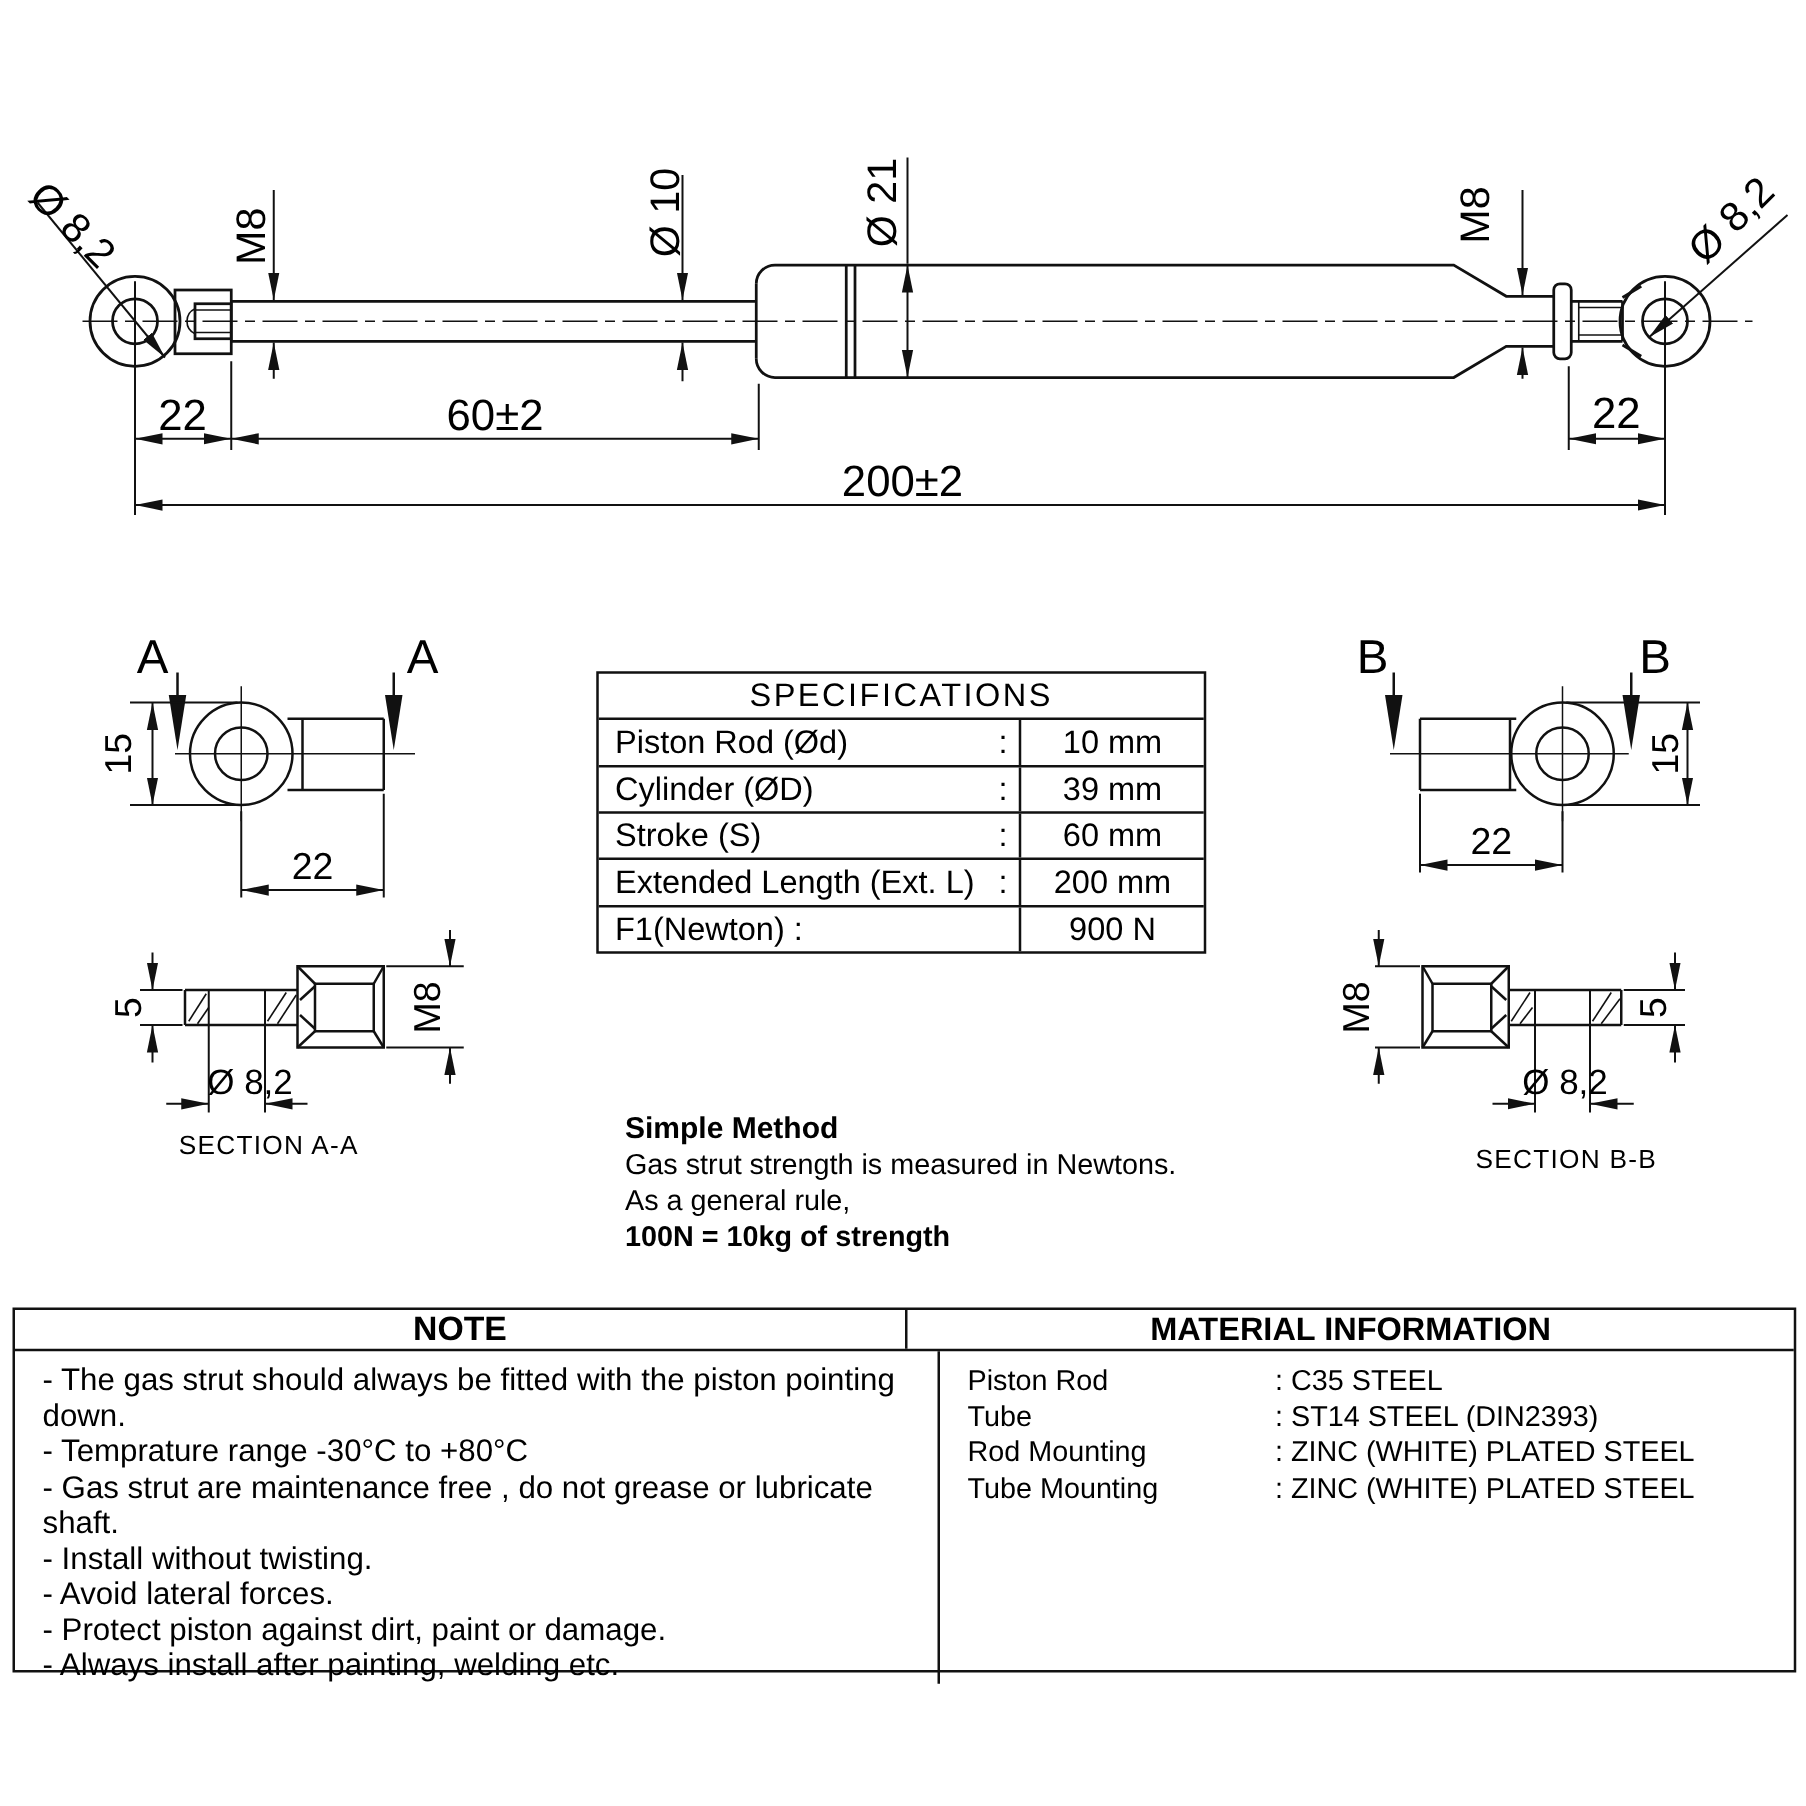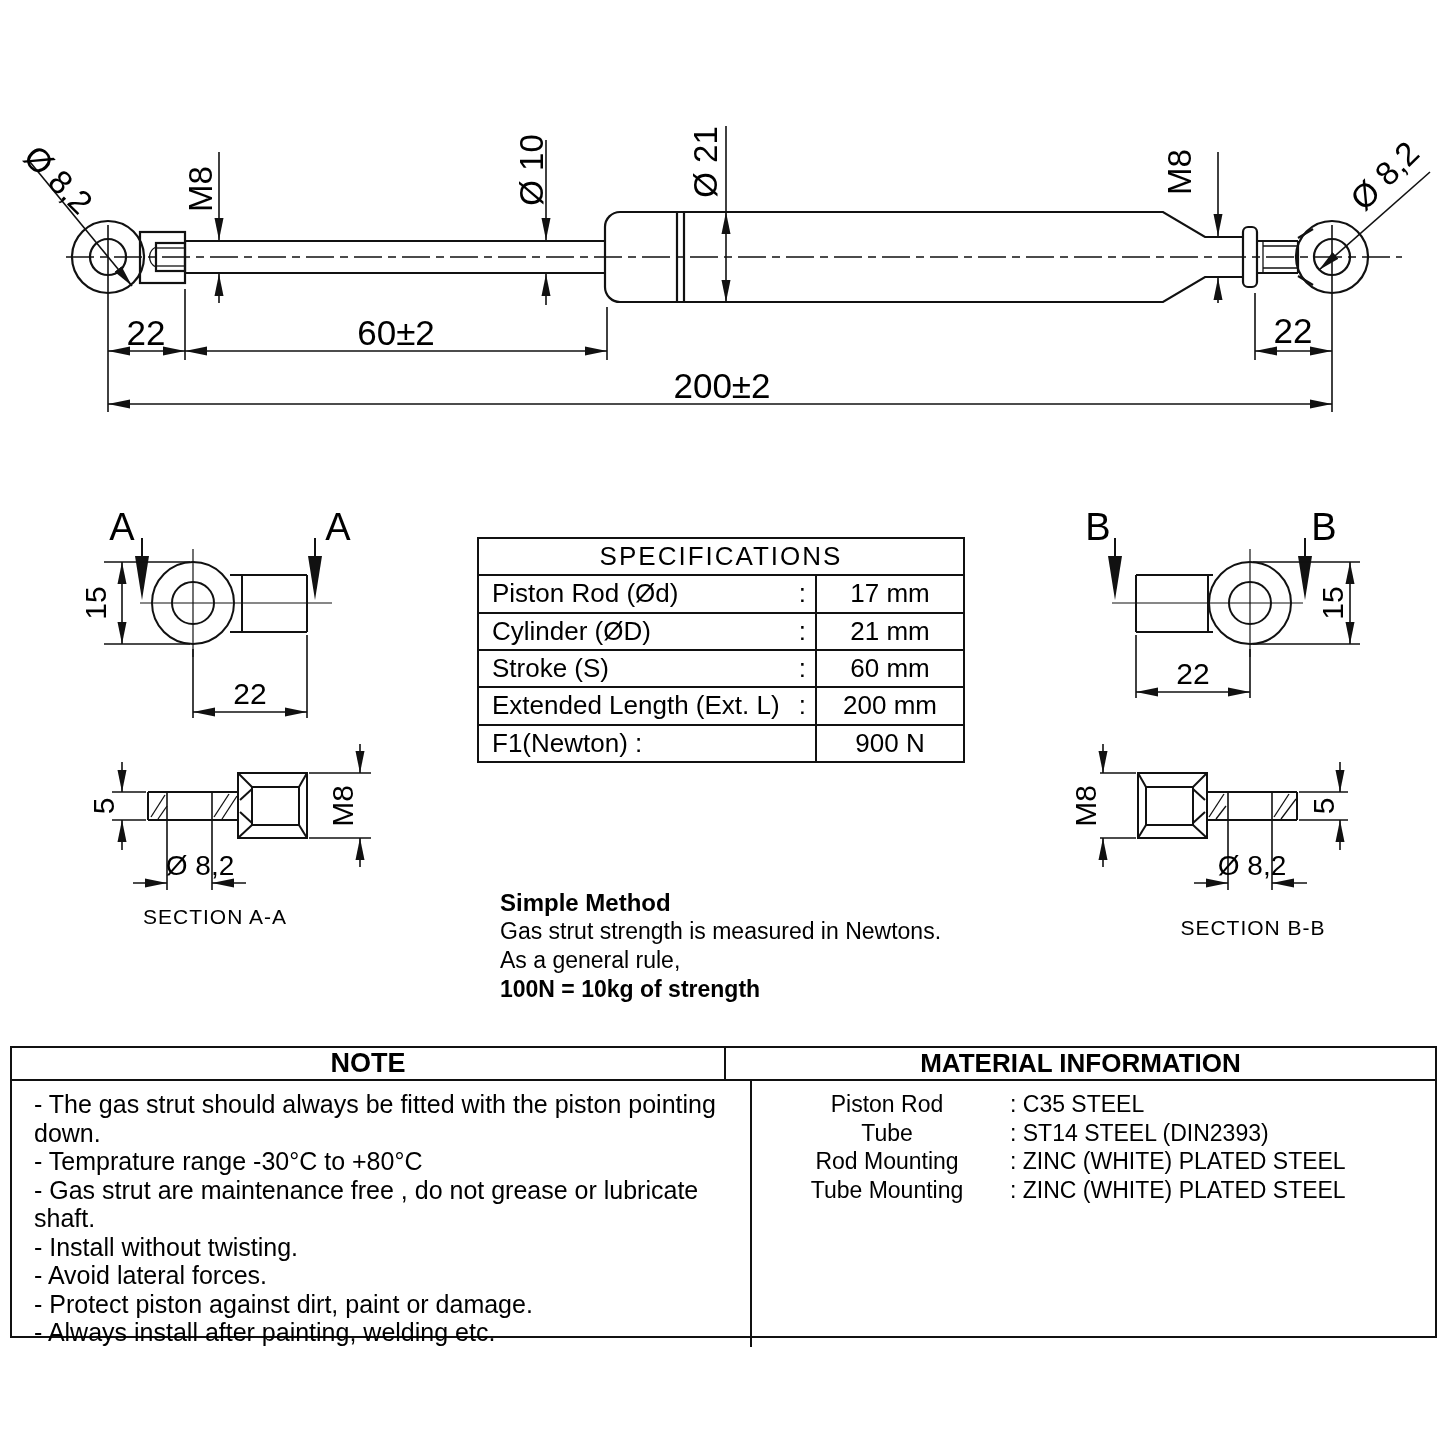--- a/index.html
+++ b/index.html
@@ -37,21 +37,21 @@
   
   .bt{position:absolute;left:10px;top:1046px;width:1427px;height:292px;
     border:2px solid #111;box-sizing:border-box;display:flex;flex-direction:column;}
   .bt-head{height:44px;display:flex;border-bottom:2px solid #111;}
   .bt-head .hl{width:712px;display:flex;align-items:center;justify-content:center;font-weight:bold;font-size:27px;}
   .bt-head .hr{flex:1;border-left:2px solid #111;display:flex;align-items:center;justify-content:center;font-weight:bold;font-size:26px;}
   .bt-body{flex:1;display:flex;}
   .bt-note{width:712px;padding:9px 4px 0 22px;font-size:25px;line-height:28.5px;}
   .bt-mat{flex:1;border-left:2px solid #111;padding:9px 0 0 0;font-size:23px;line-height:28.5px;}
   .mat-row{display:flex;}
-  .mat-l{width:246px;padding-left:12px;text-align:center;}
+  .mat-l{width:246px;padding-left:22px;}
   .mat-v{flex:1;}
 </style>
 </head>
 <body>
 
 <div id="canvas">
 
   <svg id="lineart" width="1445" height="1445" viewBox="0 0 1445 1445">
     <defs>
       <marker id="ar" markerUnits="userSpaceOnUse" markerWidth="22" markerHeight="12" viewBox="0 0 22 12" refX="22" refY="6" orient="auto-start-reverse">
@@ -284,28 +284,28 @@
   <span class="lbl sectitle" style="left:1253px;top:928px;">SECTION B-B</span>
 
   <div class="spec">
     <div class="spec-hdr">SPECIFICATIONS</div>
 
     <div class="spec-row">
       <div class="spec-lbl">
           <span>Piston Rod (Ød)</span>
         <span class="spec-col">:</span>
         </div>
-      <div class="spec-val">17 mm</div>
+      <div class="spec-val">10 mm</div>
     </div>
     <div class="spec-row">
       <div class="spec-lbl">
           <span>Cylinder (ØD)</span>
         <span class="spec-col">:</span>
         </div>
-      <div class="spec-val">21 mm</div>
+      <div class="spec-val">39 mm</div>
     </div>
     <div class="spec-row">
       <div class="spec-lbl">
           <span>Stroke (S)</span>
         <span class="spec-col">:</span>
         </div>
       <div class="spec-val">60 mm</div>
     </div>
     <div class="spec-row">
       <div class="spec-lbl">

